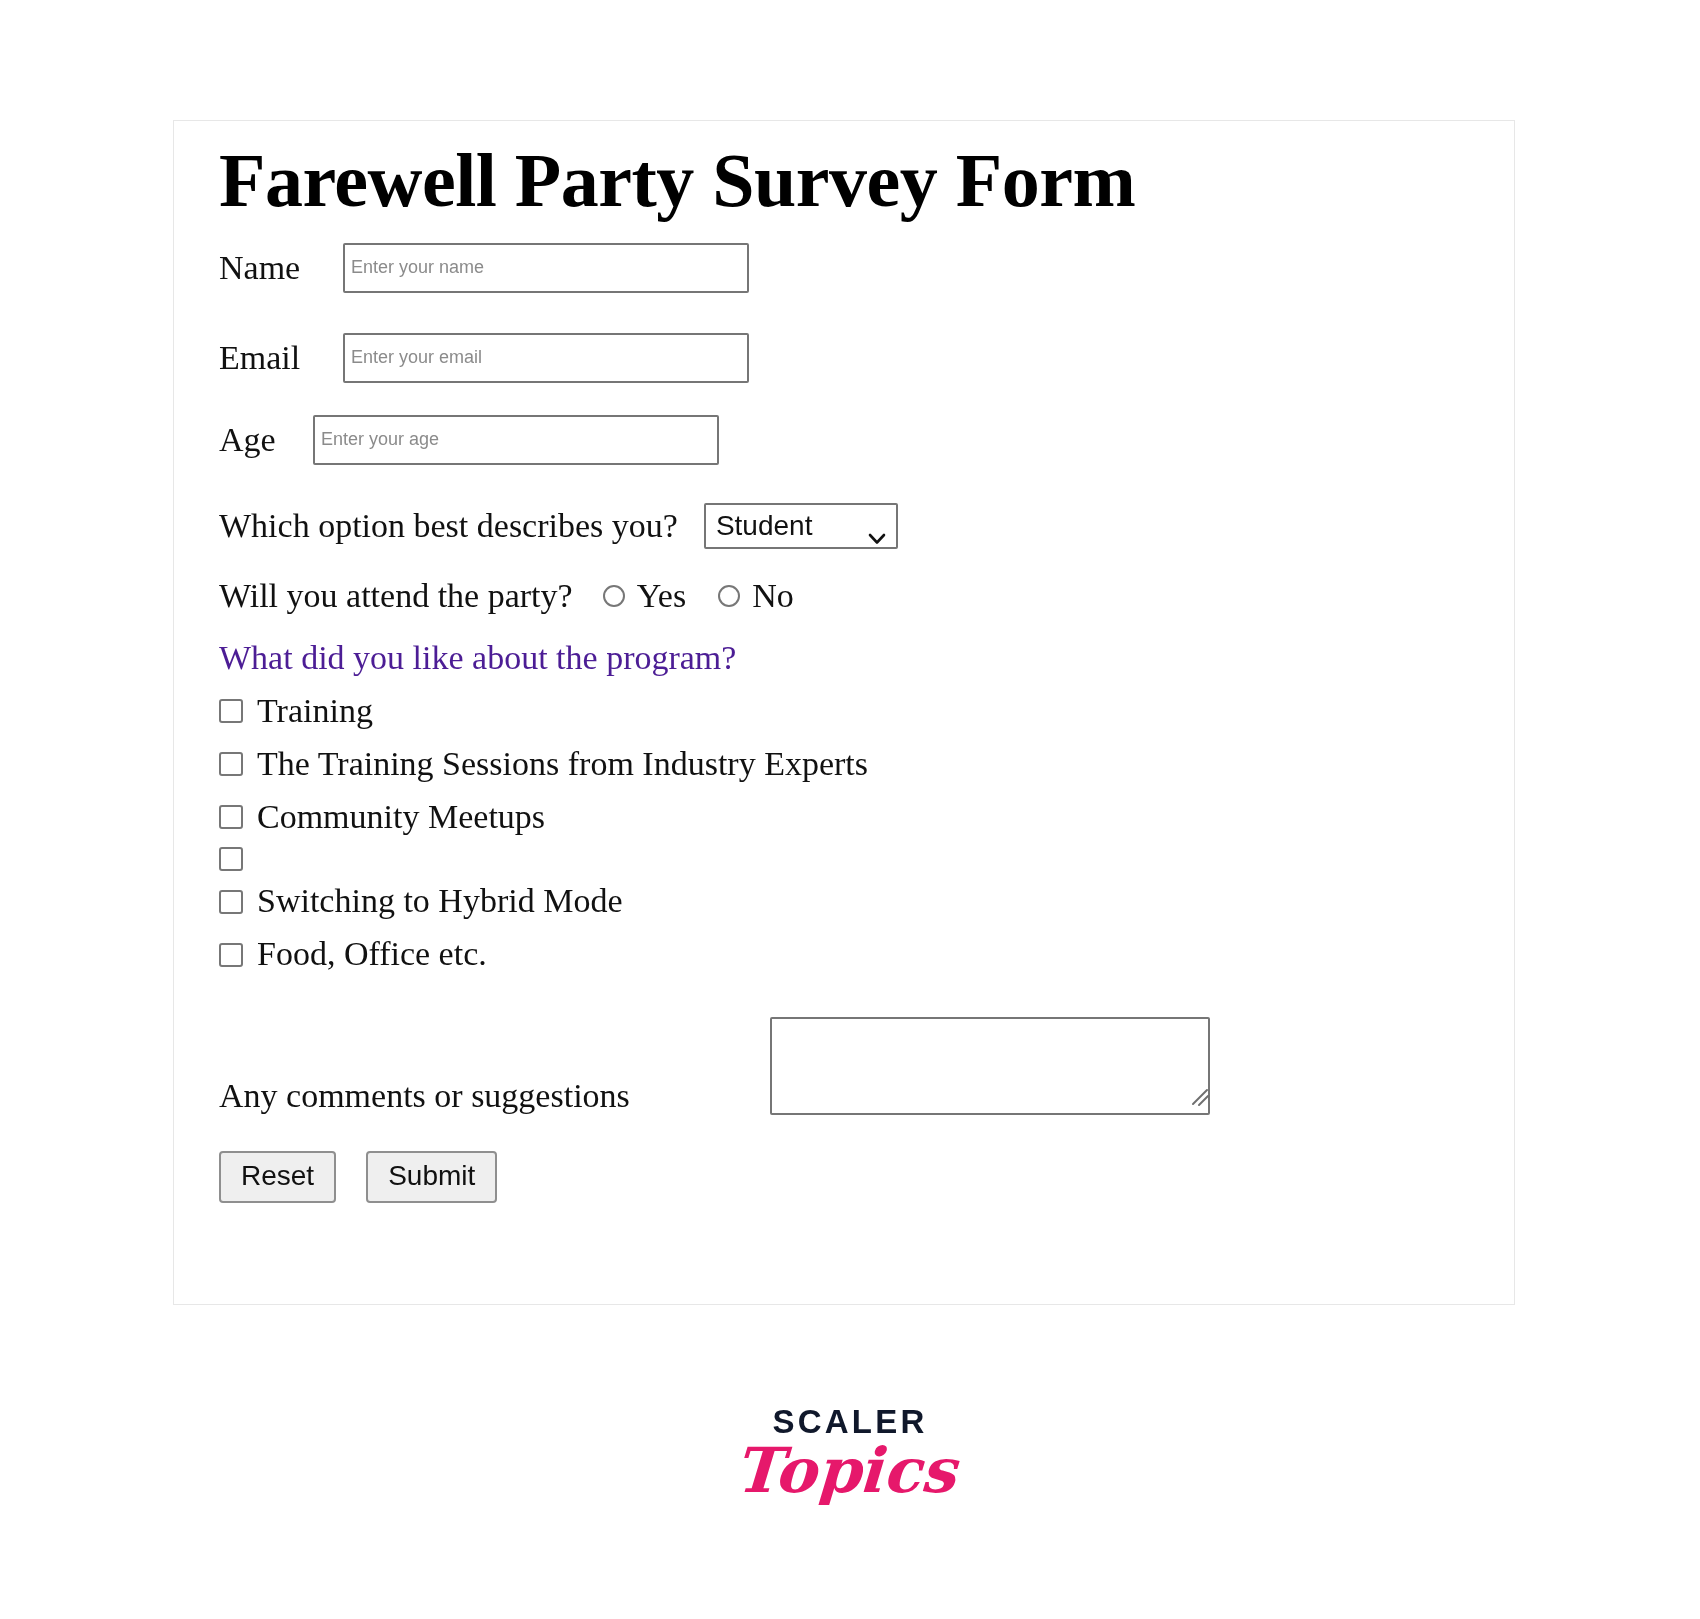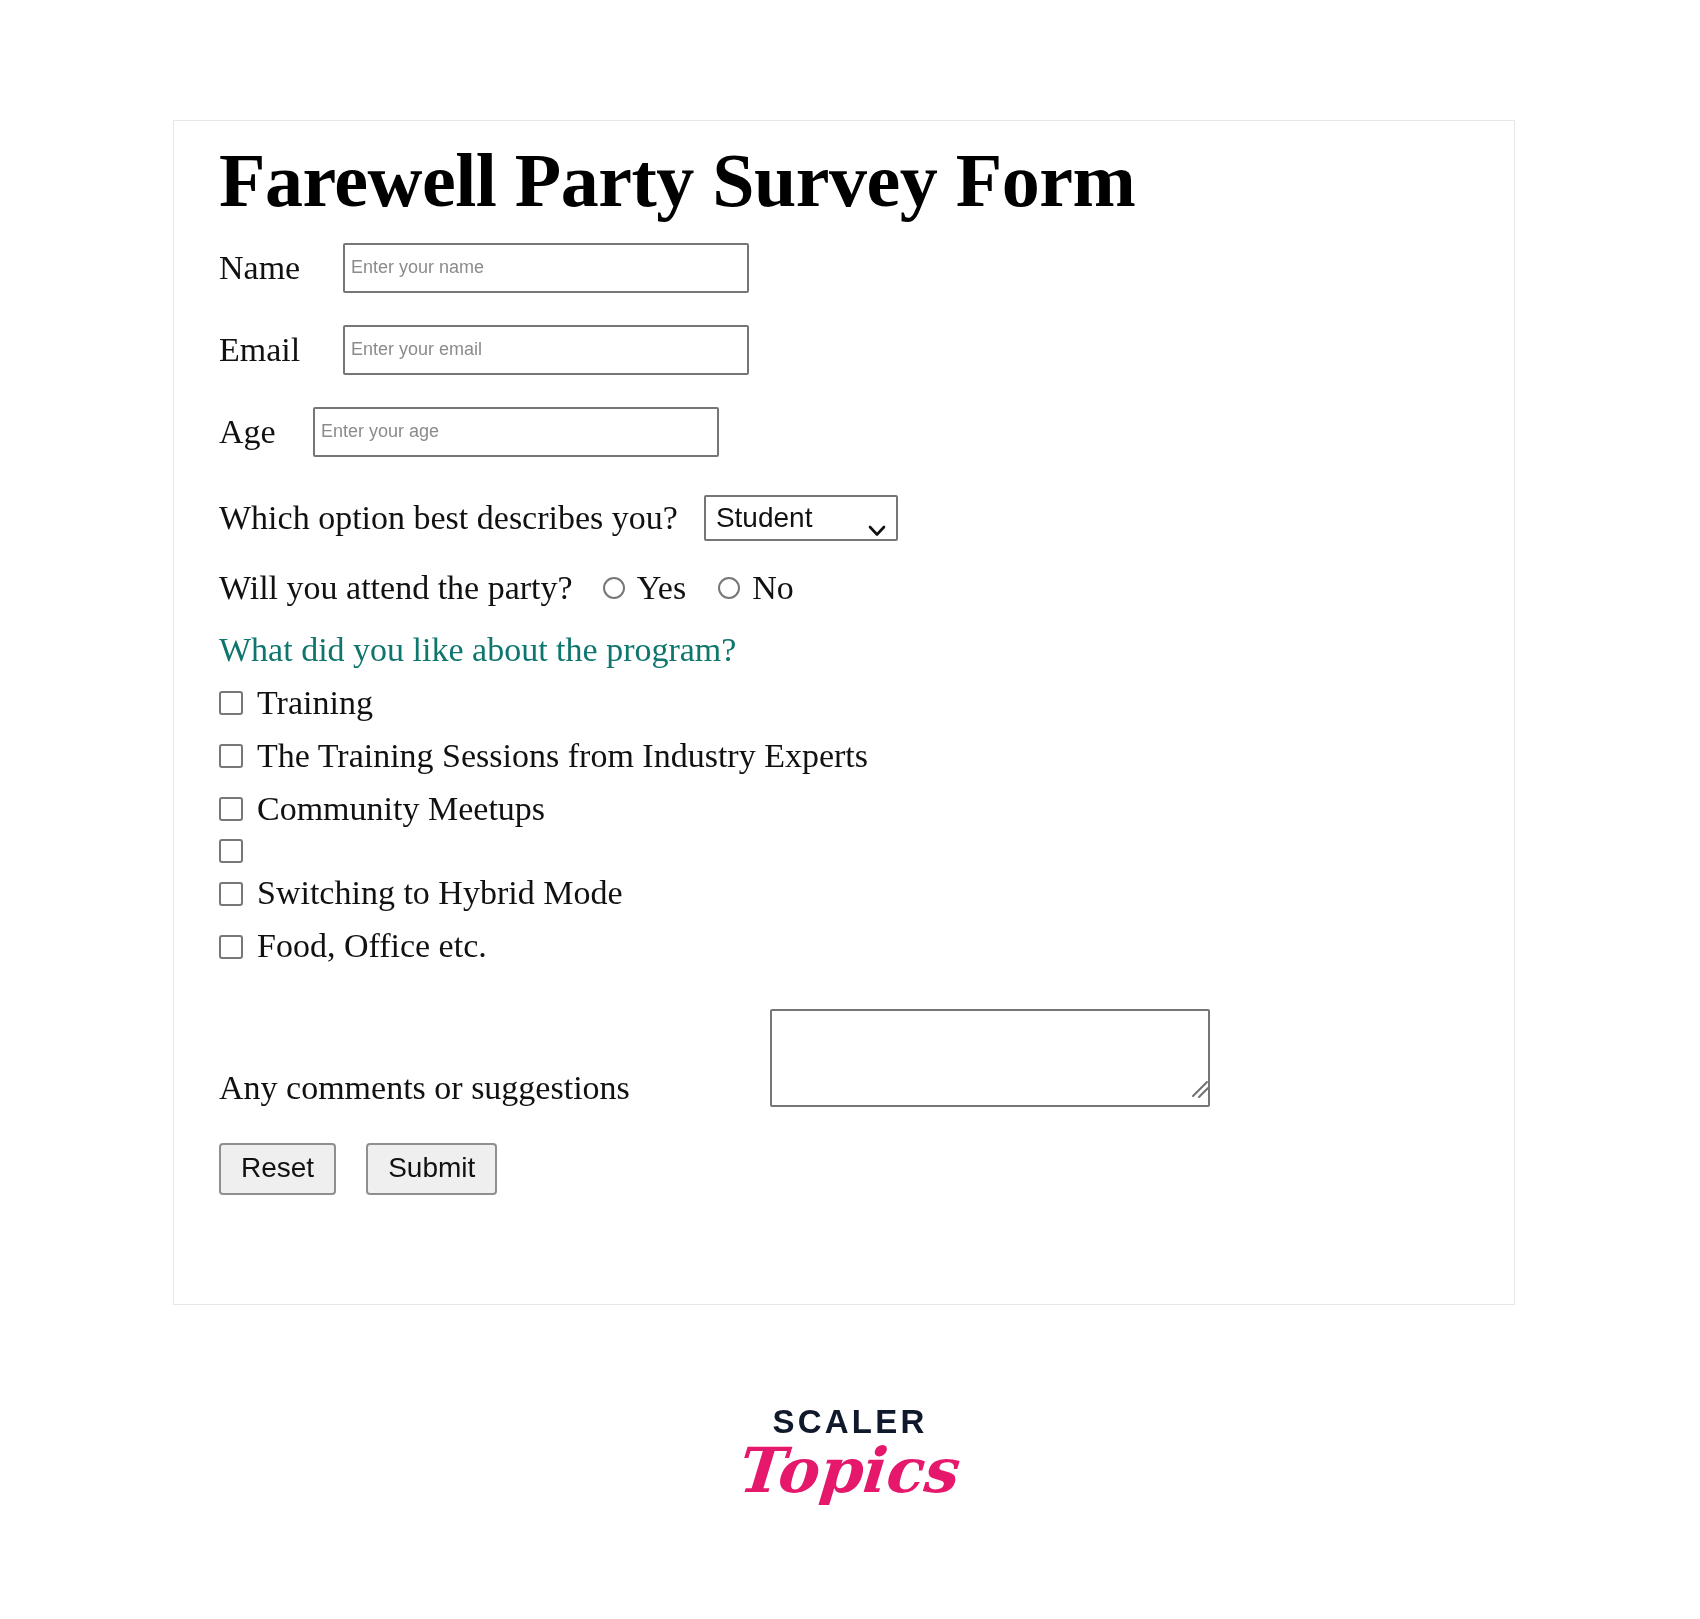--- a/index.html
+++ b/index.html
@@ -81,21 +81,21 @@
     height: 50px;
     padding: 2px 6px;
     outline: none;
   }
   .text-input::placeholder {
     color: #8b8b8b;
     opacity: 1;
   }
 
   #row-name   { margin-top: 22px; }
-  #row-email  { margin-top: 32px; }
+  #row-email  { margin-top: 40px; }
   #row-age    { margin-top: 32px; }
 
   #row-name  .field-label { width: 124px; }
   #row-email .field-label { width: 124px; }
   #row-age   .field-label { width: 94px; }
 
   #name-input  { width: 406px; }
   #email-input { width: 406px; }
   #age-input   { width: 406px; }
 
@@ -159,21 +159,21 @@
   .radio-text {
     font-size: 34px;
     color: #111111;
     line-height: 1;
   }
 
   
   #checkbox-question {
     margin-top: 28px;
     font-size: 34px;
-    color: #0f766e;
+    color: #4c1d95;
     line-height: 1;
   }
 
   #checkbox-list { margin-top: 14px; }
 
   .check-row {
     display: flex;
     align-items: center;
     margin-top: 8px;
     white-space: nowrap;

